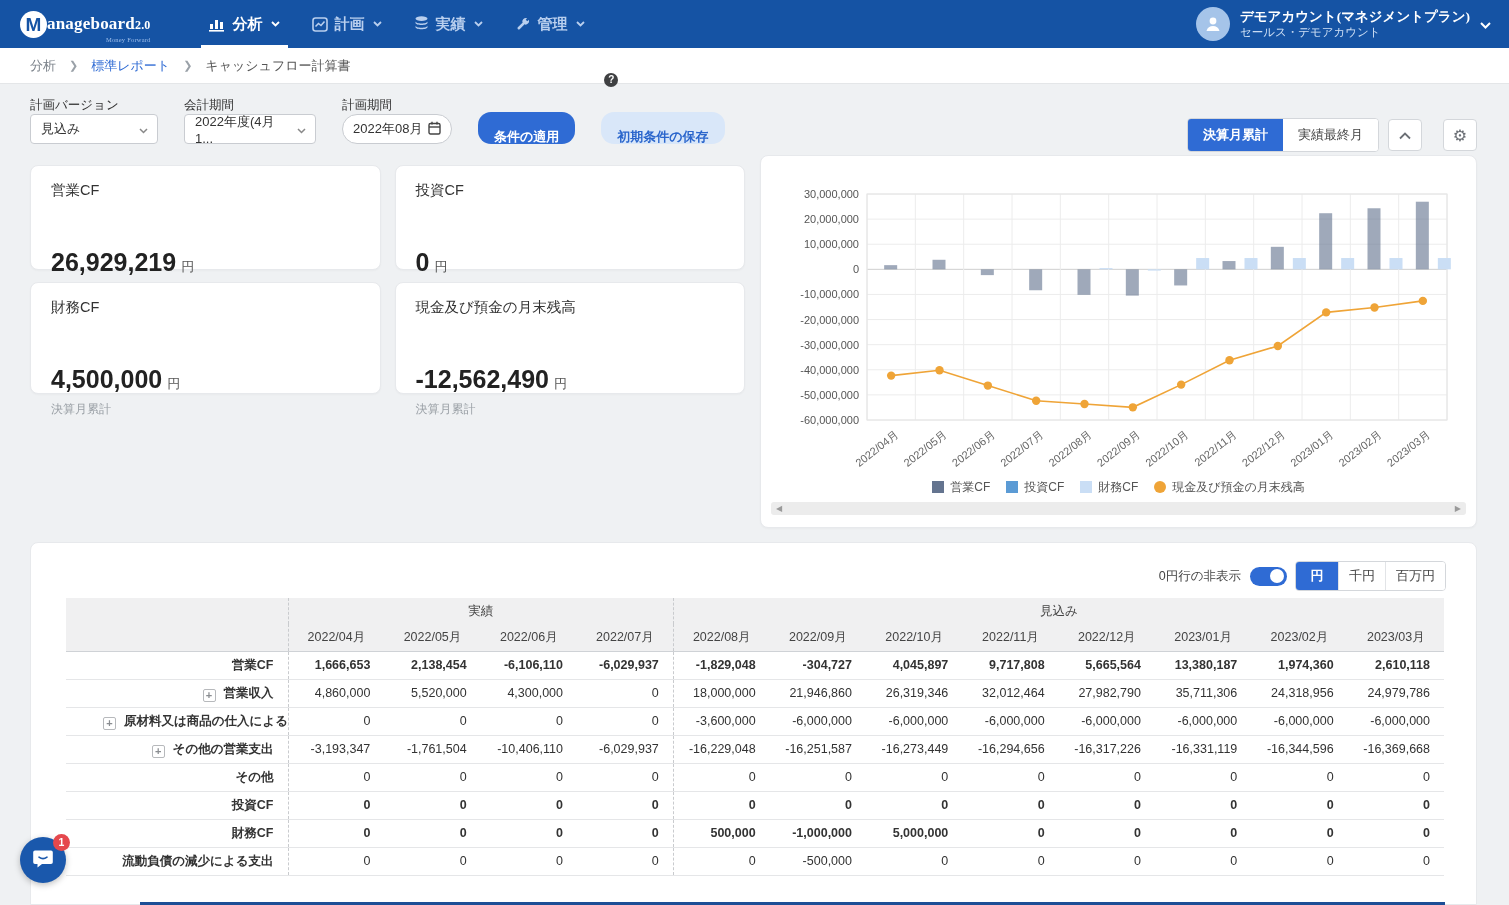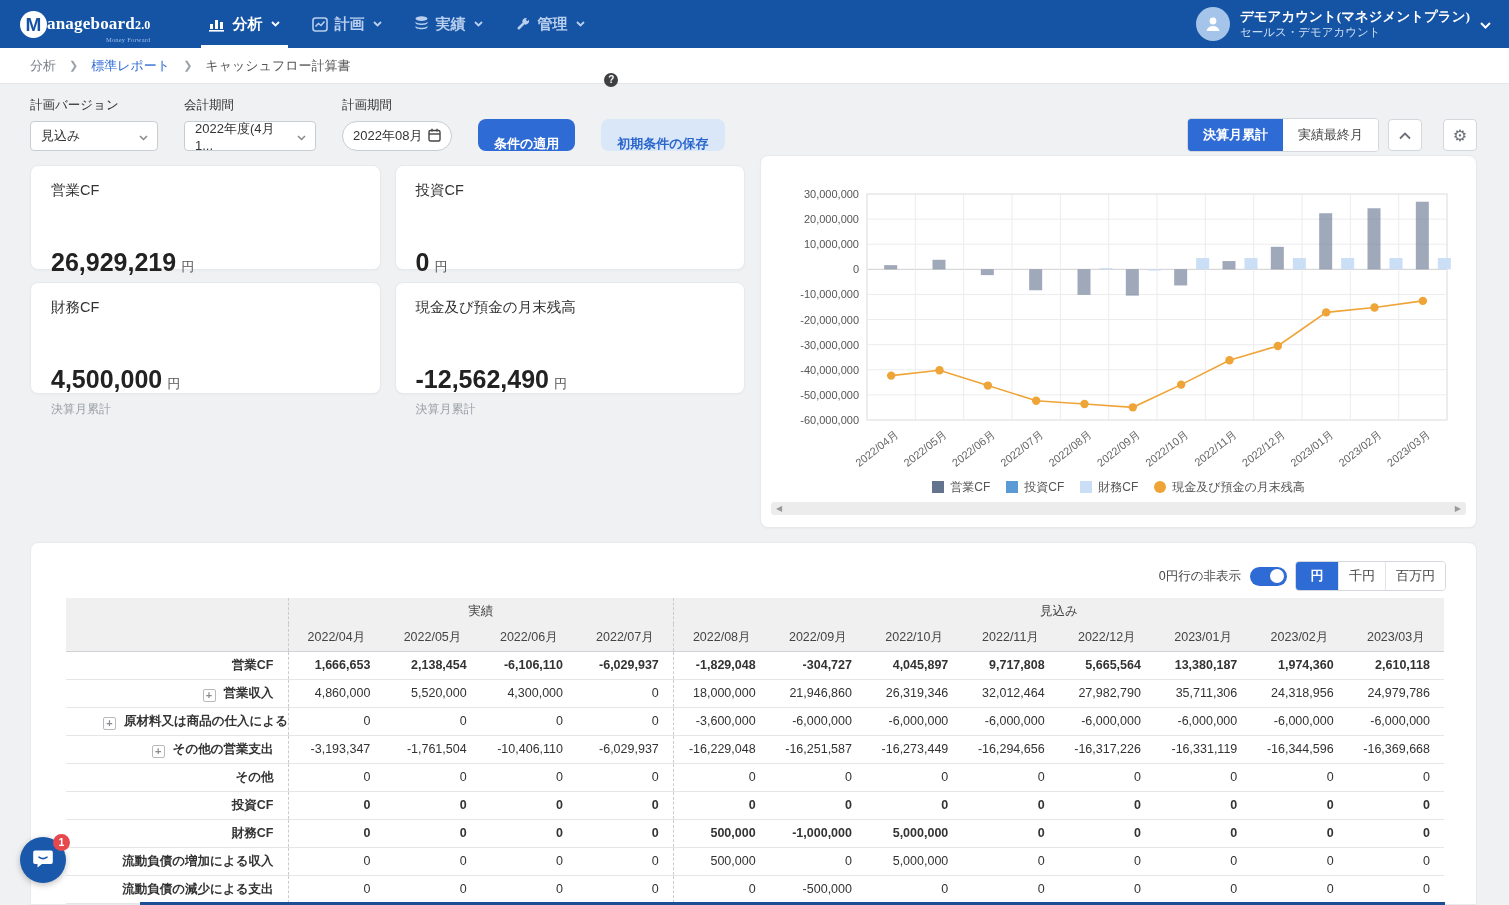--- a/index.html
+++ b/index.html
@@ -26,27 +26,27 @@
 
   
   .breadcrumb { position:absolute; top:48px; left:0; width:1509px; height:36px; background:#fff; border-bottom:1px solid #e4e6e8; display:flex; align-items:center; padding-left:30px; gap:13px; font-size:13px; }
   .bc-sep { color:#9aa1a8; font-size:11px; }
   .bc-muted { color:#7b828a; }
   .bc-link { color:#2f6bd4; cursor:pointer; }
   .bc-current { color:#555; }
 
   
   .filters { position:absolute; top:97px; left:30px; display:flex; gap:26px; }
-  .f-label { font-size:12.5px; color:#333; margin-bottom:7px; }
+  .f-label { font-size:12.5px; color:#333; }
   .control { height:30px; background:#fff; border:1px solid #c9ccd1; border-radius:4px; font-size:13px; color:#333; display:flex; align-items:center; padding:0 10px; position:relative; cursor:pointer; }
   .select { width:128px; padding-right:26px; }
   .select.wide { width:132px; }
   .sel-chev { position:absolute; right:9px; }
   .date-input { width:110px; justify-content:space-between;border-radius:15px; }
-  .btn { height:30px; border:none; border-radius:8px; font-size:13px; font-weight:bold; padding:16px 16px; cursor:pointer; font-family:inherit; }
+  .btn { height:30px; border:none; border-radius:13px; font-size:13px; font-weight:bold; padding:16px 16px; cursor:pointer; font-family:inherit; }
   .btn-primary { background:#2f6bd4; color:#fff; }
   .btn-soft { background:#d9e7f9; color:#2b66cc; }
   .f-btn { display:flex; align-items:flex-end; padding-bottom:0; }
   .help-wrap { position:relative; }
   .help-icon { position:absolute; top:-24px; left:3px; width:14px; height:14px; background:#3f4042; color:#fff; border-radius:50%; font-size:10px; font-weight:bold; text-align:center; line-height:14px; cursor:pointer; }
 
   .right-controls { position:absolute; top:118px; right:32px; display:flex; align-items:center; gap:9px; }
   .seg-group { display:flex; border:1px solid #d4d7db; border-radius:4px; overflow:hidden; background:#fff; }
   .seg-btn { height:32px; padding:0 15px; font-size:13px; color:#444; background:#fff; border:none; cursor:pointer; font-family:inherit; }
   .seg-btn.active { background:#2f6bd4; color:#fff; font-weight:bold; }
@@ -533,35 +533,20 @@
             <td class="sepL">500,000</td>
             <td class="">-1,000,000</td>
             <td class="">5,000,000</td>
             <td class="">0</td>
             <td class="">0</td>
             <td class="">0</td>
             <td class="">0</td>
             <td class="">0</td>
           </tr>
           <tr class="sub">
-            <td class="lbl"><span>流動負債の増加による収入</span></td>
-            <td class="sepL">0</td>
-            <td class="">0</td>
-            <td class="">0</td>
-            <td class="">0</td>
-            <td class="sepL">500,000</td>
-            <td class="">0</td>
-            <td class="">5,000,000</td>
-            <td class="">0</td>
-            <td class="">0</td>
-            <td class="">0</td>
-            <td class="">0</td>
-            <td class="">0</td>
-          </tr>
-          <tr class="sub">
             <td class="lbl"><span>流動負債の減少による支出</span></td>
             <td class="sepL">0</td>
             <td class="">0</td>
             <td class="">0</td>
             <td class="">0</td>
             <td class="sepL">0</td>
             <td class="">-500,000</td>
             <td class="">0</td>
             <td class="">0</td>
             <td class="">0</td>

